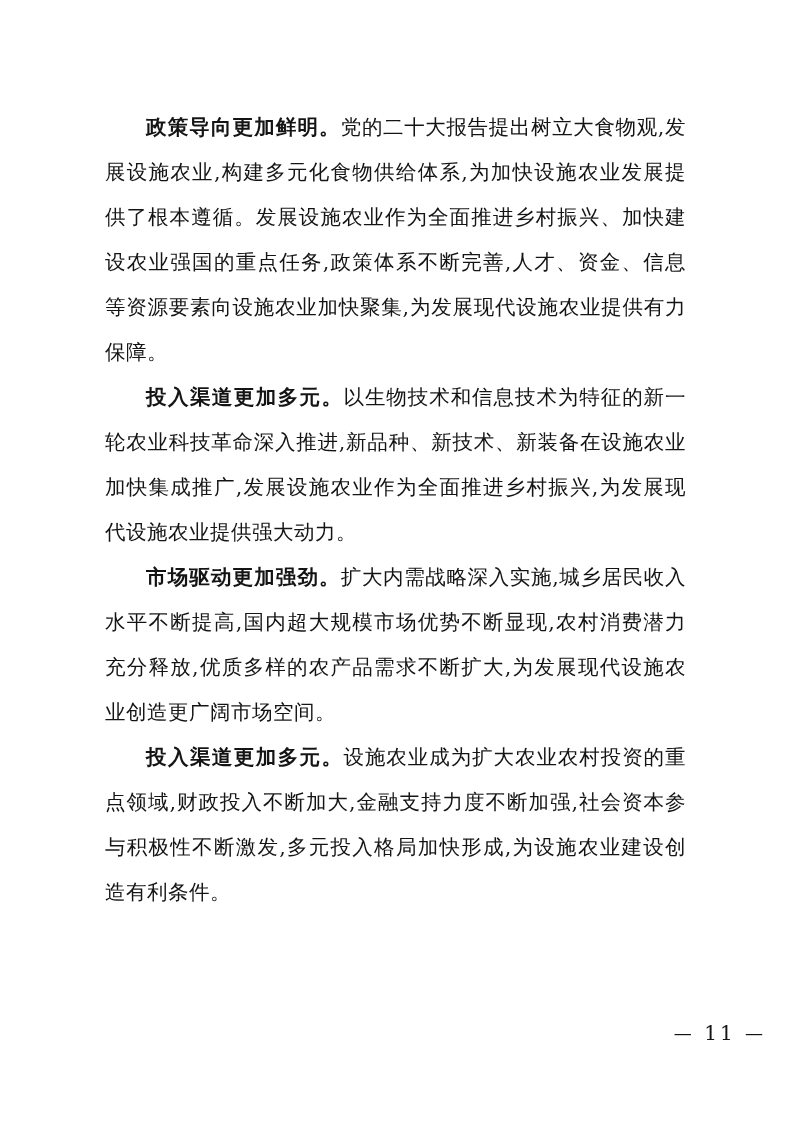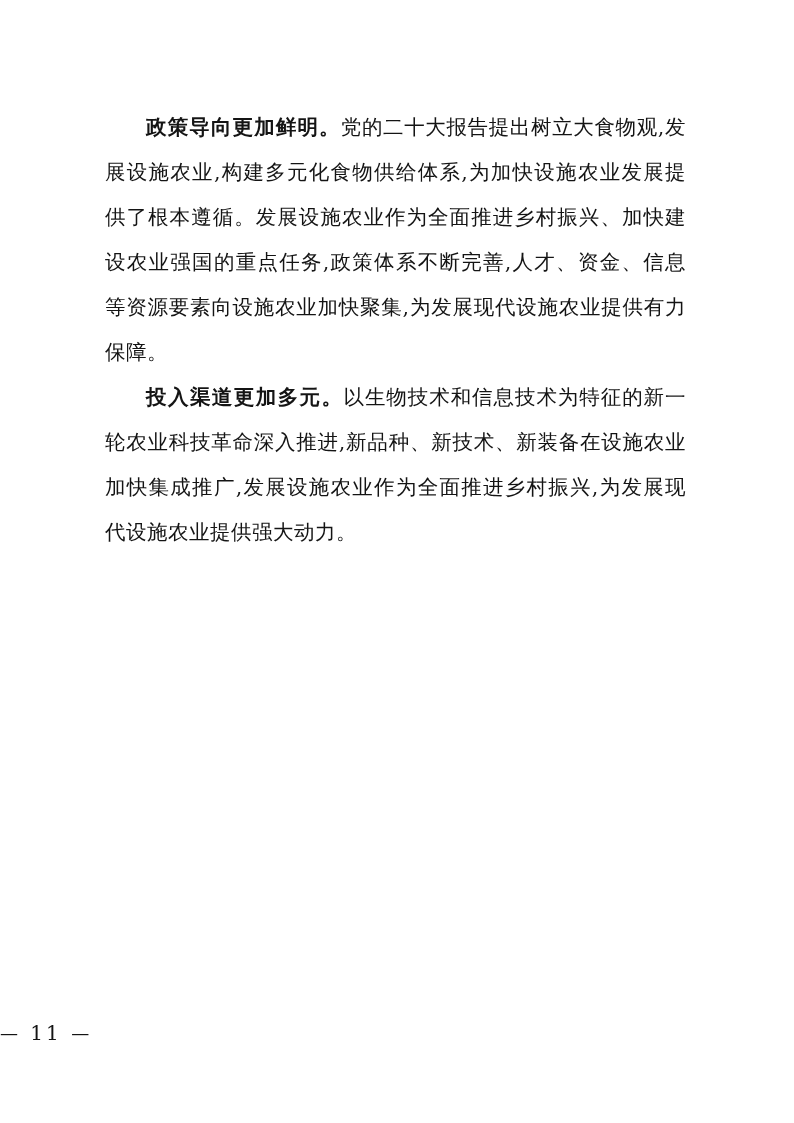--- a/index.html
+++ b/index.html
@@ -44,21 +44,21 @@
   .lead {
     font-weight: bold;
     font-family: "DejaVu Sans", "Liberation Sans", sans-serif;
     letter-spacing: 1px;
   }
   .footer {
     position: absolute;
     left: 0;
     right: 0;
     bottom: 78px;
-    text-align: left;
+    text-align: right;
     padding-right: 28px;
   }
   .page-number {
     font-size: 20px;
     letter-spacing: 3px;
     font-family: "DejaVu Serif", "Liberation Serif", serif;
     color: #141414;
   }
   .pn-dash {
     font-size: 18px;
@@ -68,21 +68,23 @@
 </head>
 <body>
 
 <div class="page">
   <div class="body-text">
 
     <p class="para"><span class="lead">政策导向更加鲜明。</span><span>党的二十大报告提出树立大食物观,发展设施农业,构建多元化食物供给体系,为加快设施农业发展提供了根本遵循。发展设施农业作为全面推进乡村振兴、加快建设农业强国的重点任务,政策体系不断完善,人才、资金、信息等资源要素向设施农业加快聚集,为发展现代设施农业提供有力保障。</span></p>
 
     <p class="para"><span class="lead">投入渠道更加多元。</span><span>以生物技术和信息技术为特征的新一轮农业科技革命深入推进,新品种、新技术、新装备在设施农业加快集成推广,发展设施农业作为全面推进乡村振兴,为发展现代设施农业提供强大动力。</span></p>
 
+    <p class="para"><span class="lead">市场驱动更加强劲。</span><span>扩大内需战略深入实施,城乡居民收入水平不断提高,国内超大规模市场优势不断显现,农村消费潜力充分释放,优质多样的农产品需求不断扩大,为发展现代设施农业创造更广阔市场空间。</span></p>
 
+    <p class="para"><span class="lead">投入渠道更加多元。</span><span>设施农业成为扩大农业农村投资的重点领域,财政投入不断加大,金融支持力度不断加强,社会资本参与积极性不断激发,多元投入格局加快形成,为设施农业建设创造有利条件。</span></p>
 
 
   </div>
 
   <div class="footer">
     <span class="page-number"><span class="pn-dash">—</span> <span>11</span> <span class="pn-dash">—</span></span>
   </div>
 </div>
 
 </body></html>

